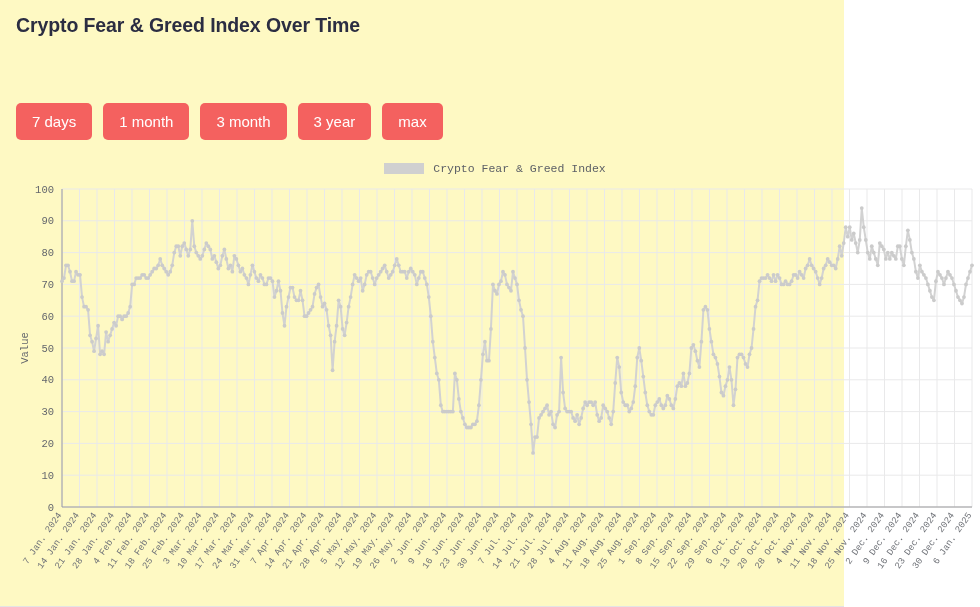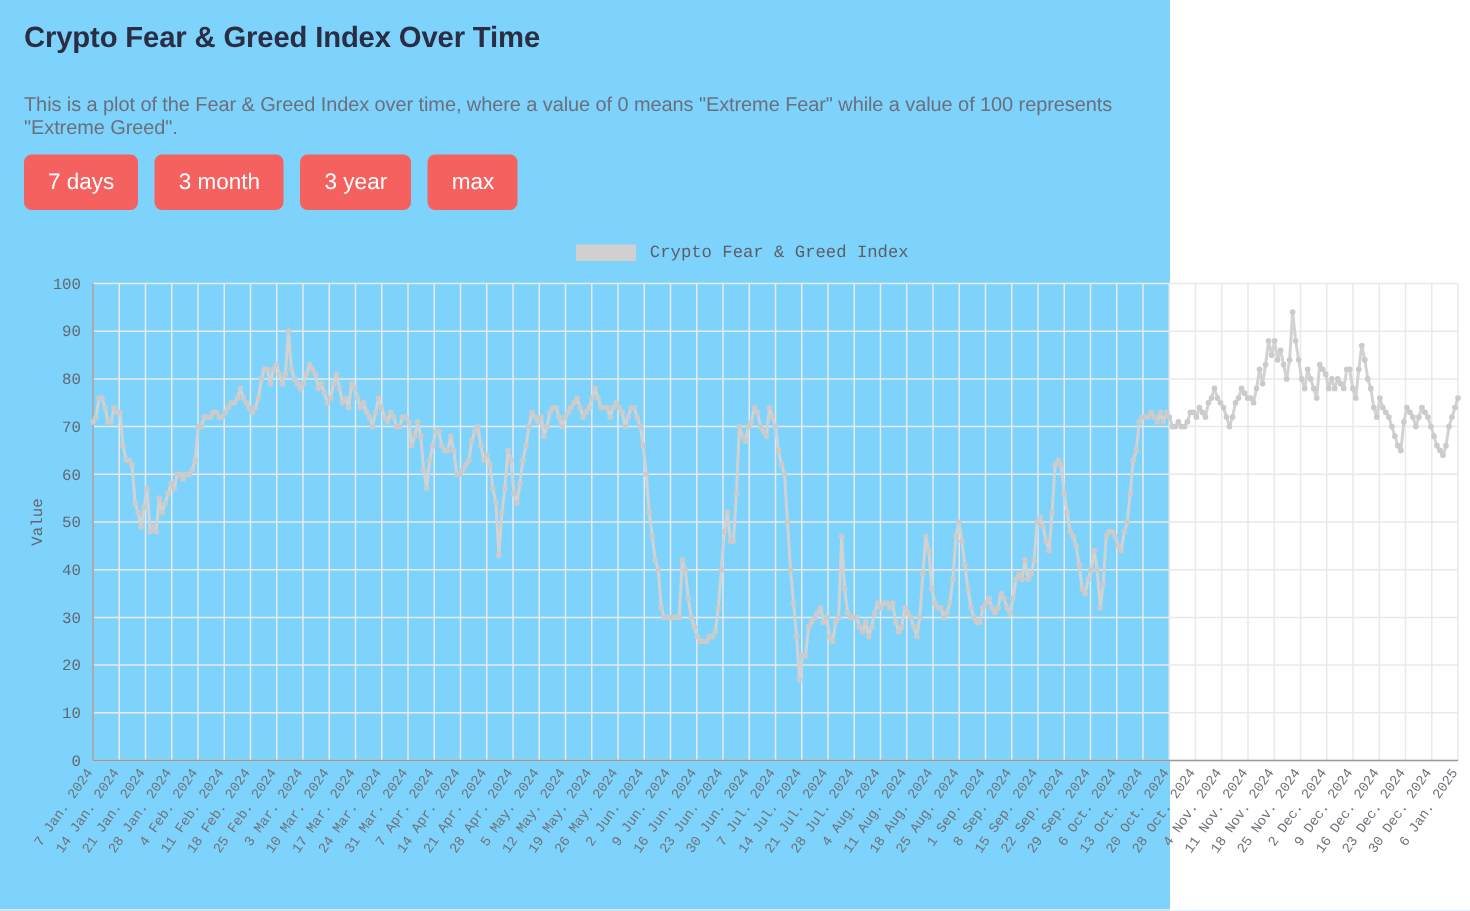--- a/index.html
+++ b/index.html
@@ -8,26 +8,26 @@
     background: #ffffff;
   }
   body {
     width: 980px;
     height: 607px;
     font-family: "Liberation Sans", sans-serif;
     color: #2f3542;
     overflow: hidden;
   }
   .page {
-    width: 780px;
+    width: 844px;
     height: 607px;
     box-sizing: border-box;
     border-bottom: 1px solid #e4e4e4;
     position: relative;
-    background: #7dd3fc;
+    background: #fef9c3;
   }
   .page-title {
     position: absolute;
     left: 16px;
     top: 14px;
     font-size: 19.5px;
     font-weight: bold;
     letter-spacing: -0.1px;
     color: #2b2d42;
   }
@@ -119,24 +119,24 @@
   }
   .series-dot { fill: #cbcbcb; }
 </style>
 </head>
 <body>
 
 <div class="page">
 
   <div class="page-title">Crypto Fear &amp; Greed Index Over Time</div>
 
-  <div class="page-desc">This is a plot of the Fear &amp; Greed Index over time, where a value of 0 means "Extreme Fear" while a value of 100 represents "Extreme Greed".</div>
 
   <div class="btn-row">
     <button class="range-btn">7 days</button>
+    <button class="range-btn">1 month</button>
     <button class="range-btn">3 month</button>
     <button class="range-btn">3 year</button>
     <button class="range-btn">max</button>
   </div>
 
   <div class="chart-area">
 
     <div class="legend">
       <span class="legend-swatch"></span>
       <span class="legend-label">Crypto Fear &amp; Greed Index</span>

